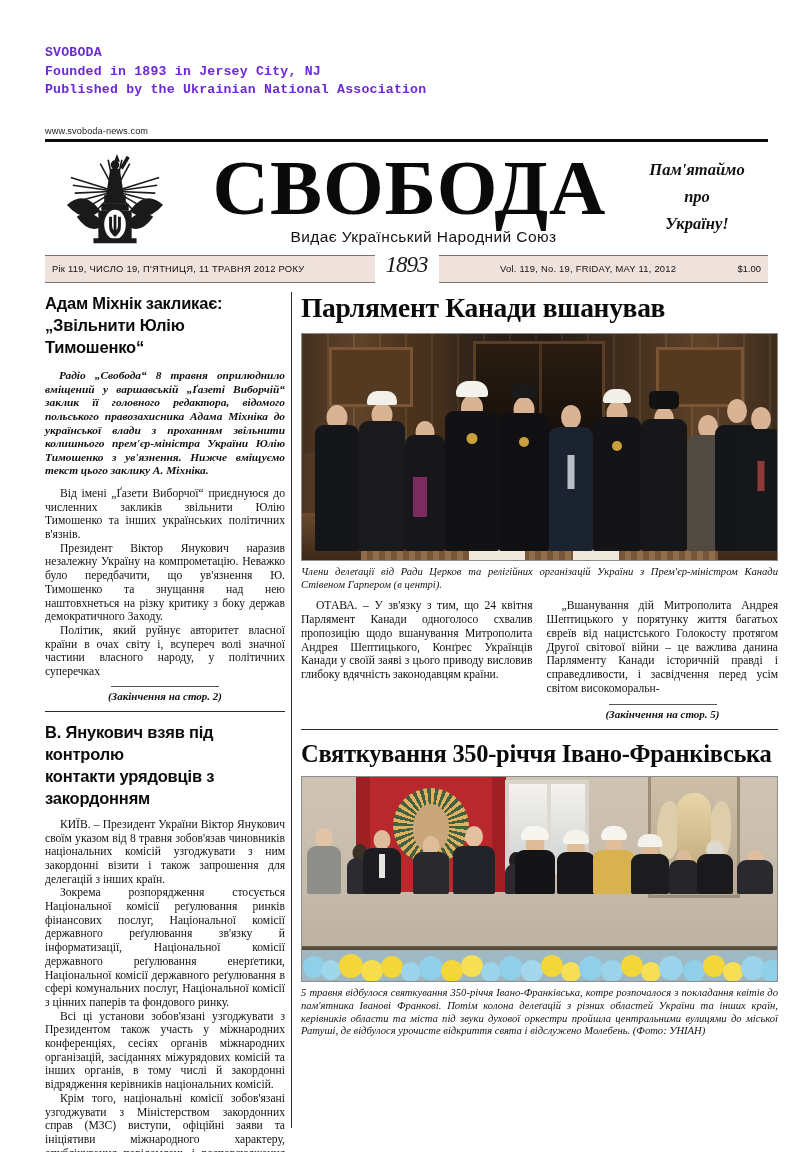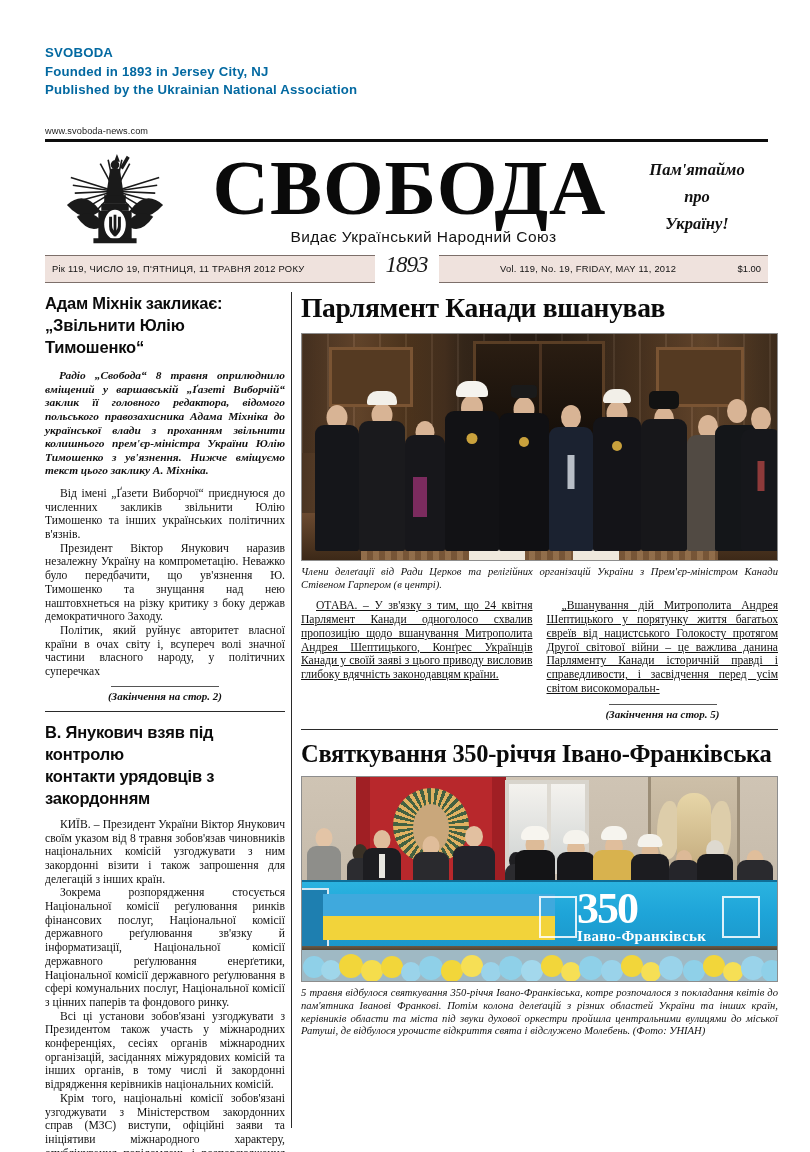--- a/index.html
+++ b/index.html
@@ -12,26 +12,26 @@
   }
   .page{
     position:relative;
     width:810px;height:1152px;
     box-sizing:border-box;
     padding:44px 42px 0 45px;
   }
 
   
   .identity{
-    font-family:Liberation Sans, sans-serif;
+    font-family:Liberation Mono, monospace;
     font-weight:bold;
     font-size:13.2px;
     line-height:1.42;
     letter-spacing:.2px;
-    color:#0369a1;
+    color:#6d28d9;
   }
   .identity div{white-space:nowrap;}
 
   .weburl{
     margin-top:26px;
     font-family:"Liberation Sans", sans-serif;
     font-size:9.2px;
     color:#1a1a1a;
     letter-spacing:.1px;
   }
@@ -570,21 +570,21 @@
             <div class="head" style="top:6px;width:20px;height:24px;"></div>
             <div class="body-s" style="width:40px;height:122px;background:#16171b;"></div>
             <div style="position:absolute;left:50%;bottom:60px;transform:translateX(-50%);width:7px;height:30px;background:#8e3a3a;"></div>
           </div>
         </div>
         <div class="frame"></div>
       </div>
 
       <div class="caption">Члени делеґації від Ради Церков та релігійних організацій України з Прем'єр-міністром Канади Стівеном Гарпером (в центрі).</div>
 
-      <div class="body twocol" style="margin-top:8px;text-decoration:underline;">
+      <div class="body twocol" style="margin-top:8px;">
         <p>ОТАВА. – У зв'язку з тим, що 24 квітня Парлямент Канади одноголосо схвалив пропозицію щодо вшанування Митрополита Андрея Шептицького, Конґрес Українців Канади у своїй заяві з цього приводу висловив глибоку вдячність законодавцям країни.</p>
         <p>„Вшанування дій Митрополита Андрея Шептицького у порятунку життя багатьох євреїв від нацистського Голокосту протягом Другої світової війни – це важлива данина Парляменту Канади історичній правді і справедливости, і засвідчення перед усім світом високоморальн-</p>
       </div>
 
       <div style="position:absolute;right:0;width:231px;margin-top:2px;">
         <div class="contrule"></div>
         <div class="contnote">(Закінчення на стор. 5)</div>
       </div>
 
       <div class="hrule" style="margin-top:34px;"></div>
@@ -660,28 +660,20 @@
           <div class="fig" style="left:396px;width:36px;height:66px;">
             <div class="head" style="top:12px;width:18px;height:21px;background:#ded9cf;"></div>
             <div class="body-s" style="width:36px;height:40px;background:#1a1a1d;"></div>
           </div>
           <div class="fig" style="left:436px;width:36px;height:58px;">
             <div class="head" style="top:14px;width:17px;height:20px;background:#e0be9b;"></div>
             <div class="body-s" style="width:36px;height:34px;background:#2a2a2e;"></div>
           </div>
         </div>
 
-        <div class="banner">
-          <div class="crest"></div>
-          <div class="flag"></div>
-          <div class="orn-l"></div>
-          <div class="num350">350</div>
-          <div class="ifcity">Івано-Франківськ</div>
-          <div class="orn-r"></div>
-        </div>
 
         <div class="ledge"></div>
 
         <div class="balloons">
           <div class="bal" style="left:2px;top:6px;width:22px;height:22px;background:#8fd0e8;"></div>
           <div class="bal" style="left:20px;top:10px;width:20px;height:20px;background:#9fd6ea;"></div>
           <div class="bal" style="left:38px;top:4px;width:24px;height:24px;background:#f2d63a;"></div>
           <div class="bal" style="left:60px;top:10px;width:22px;height:22px;background:#f5dd4c;"></div>
           <div class="bal" style="left:80px;top:6px;width:22px;height:22px;background:#f2d63a;"></div>
           <div class="bal" style="left:100px;top:12px;width:20px;height:20px;background:#9ad3ea;"></div>

